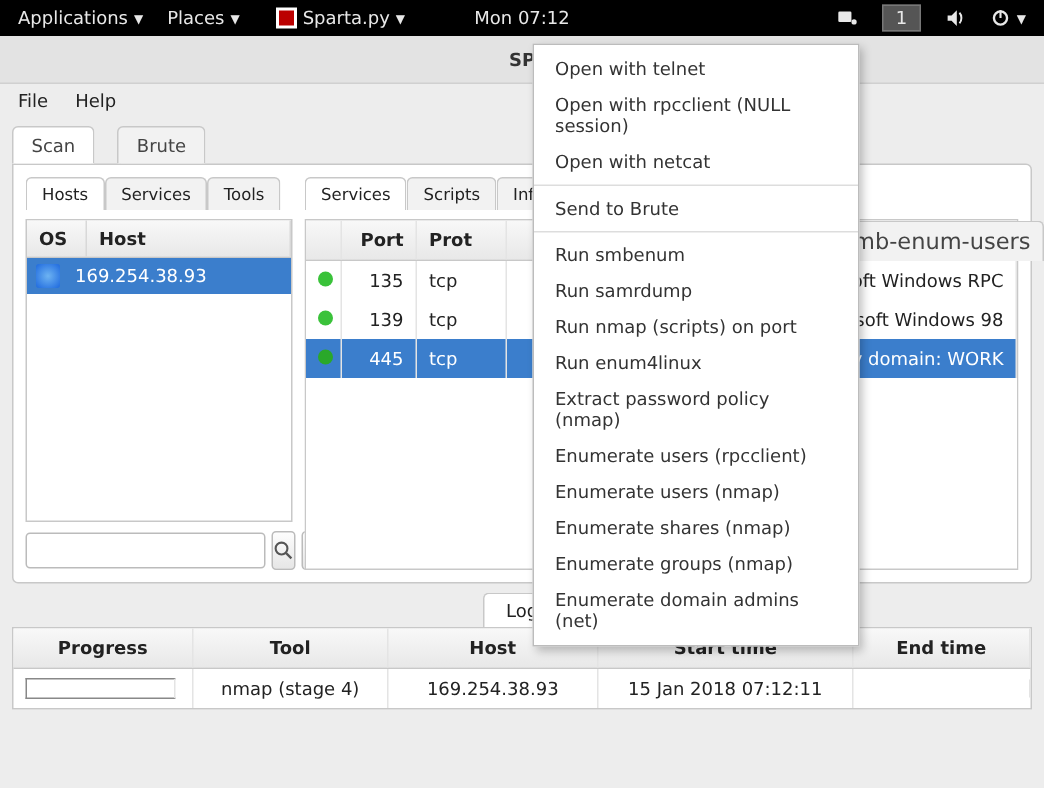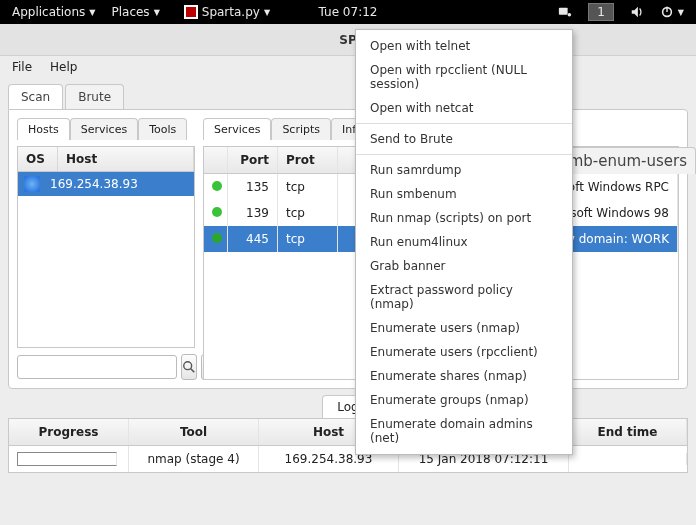--- a/index.html
+++ b/index.html
@@ -16,21 +16,21 @@
   .topbar .ws { background:#555; padding:0 8px; height:18px; display:flex; align-items:center; border:1px solid #777;}
   .topbar svg { width:14px; height:14px; fill:#e8e8e8;}
 
   
   .window { position: absolute; top:24px; left:0; right:0; bottom:0; background:#ededed; }
   .titlebar { height: 32px; display:flex; align-items:center; justify-content:center; font-weight:bold; color:#333; background:#e3e3e3; border-bottom:1px solid #d0d0d0;}
   .menubar { height:24px; display:flex; gap:18px; padding: 4px 12px; }
   .menubar span { cursor:pointer; }
 
   .maintabs { margin: 4px 8px 0; }
-  .tabrow { display:flex; gap:0; }
+  .tabrow { display:flex; gap:13px; }
   .tab { padding:5px 12px; background:#f2f2f2; border:1px solid #c8c8c8; border-bottom:none; border-radius:4px 4px 0 0; color:#444; cursor:pointer; margin-right:2px;}
   .tab.active { background:#fff; font-weight:normal; position:relative; z-index:2;}
   .tabbody { background:#fff; border:1px solid #c8c8c8; padding:8px; border-radius:0 4px 4px 4px; display:flex; gap:8px; height:280px;}
 
   .leftpanel { width:178px; display:flex; flex-direction:column; gap:6px;}
   .subtabs { display:flex; }
   .subtab { padding:4px 10px; border:1px solid #c8c8c8; border-bottom:none; border-radius:4px 4px 0 0; background:#f2f2f2; font-size:11px; cursor:pointer;}
   .subtab.active { background:#fff; }
   .hostlist { border:1px solid #c8c8c8; flex:1; background:#fff; display:flex; flex-direction:column;}
   .hosthead { display:flex; background:linear-gradient(#f8f8f8,#e8e8e8); border-bottom:1px solid #c8c8c8; font-weight:bold; font-size:11px;}
@@ -87,21 +87,21 @@
     <span>Places</span>
     <span class="tri">▼</span>
   </div>
   <div class="tb-item active-icon">
     <span class="sparta-icon"></span>
     <span>Sparta.py</span>
     <span class="tri">▼</span>
   </div>
   <div class="spacer"></div>
   <div class="tb-item" style="position:absolute; left:50%; transform:translateX(-50%);">
-    <span>Tue 07:12</span>
+    <span>Mon 07:12</span>
   </div>
   <div class="spacer"></div>
   <div class="tb-item">
     <svg viewBox="0 0 16 16">
         <rect x="1" y="3" width="10" height="8" rx="1"></rect>
         <circle cx="13" cy="11" r="2"></circle>
       </svg>
   </div>
   <div class="tb-item">
     <span class="ws">1</span>
@@ -251,24 +251,23 @@
   </div>
 </div>
 
 <div class="ctxmenu" id="ctxmenu">
     <div class="mi">Open with telnet</div>
     <div class="mi">Open with rpcclient (NULL session)</div>
     <div class="mi">Open with netcat</div>
     <div class="sep"></div>
     <div class="mi">Send to Brute</div>
     <div class="sep"></div>
+    <div class="mi">Run smbenum</div>
     <div class="mi">Run samrdump</div>
-    <div class="mi">Run smbenum</div>
     <div class="mi">Run nmap (scripts) on port</div>
     <div class="mi">Run enum4linux</div>
-    <div class="mi">Grab banner</div>
     <div class="mi">Extract password policy (nmap)</div>
+    <div class="mi">Enumerate users (rpcclient)</div>
     <div class="mi">Enumerate users (nmap)</div>
-    <div class="mi">Enumerate users (rpcclient)</div>
     <div class="mi">Enumerate shares (nmap)</div>
     <div class="mi">Enumerate groups (nmap)</div>
     <div class="mi">Enumerate domain admins (net)</div>
   </div>
 
 </body></html>

